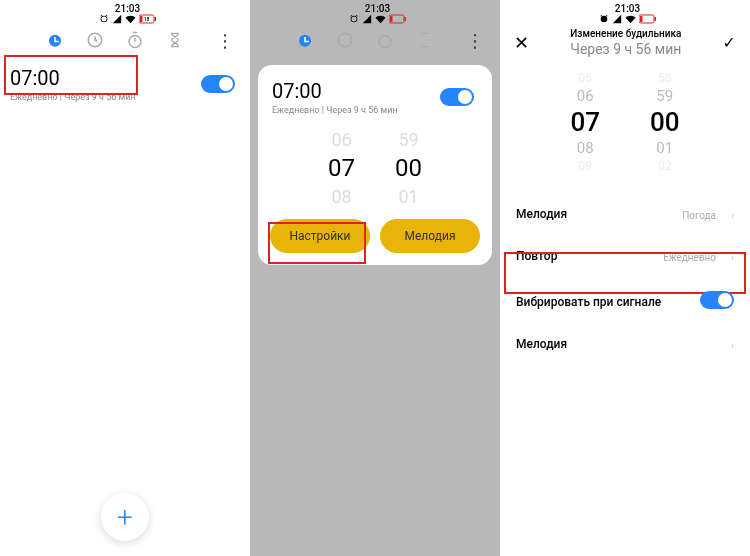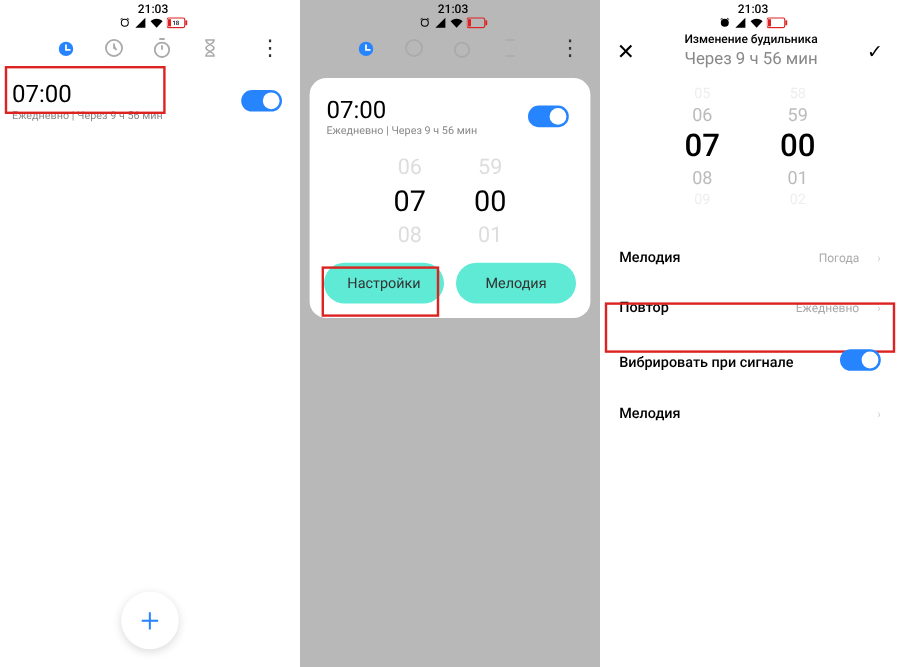--- a/index.html
+++ b/index.html
@@ -25,21 +25,21 @@
   .redbox { position: absolute; border: 2px solid #d22; pointer-events: none; }
   .fab { position: absolute; bottom: 15px; left: 50%; transform: translateX(-50%); width: 48px; height: 48px; border-radius: 50%; background: #fff; box-shadow: 0 2px 8px rgba(0,0,0,0.15); display: flex; align-items: center; justify-content: center; font-size: 28px; color: #2684ff; font-weight: 300; }
   
   .modal { position: absolute; left: 8px; right: 8px; top: 65px; background: #fff; border-radius: 14px; padding: 10px 12px 12px; }
   .modal .alarm-row { padding: 4px 6px 6px 2px; }
   .picker { display: flex; justify-content: center; gap: 40px; padding: 8px 0 12px; }
   .picker .col { display: flex; flex-direction: column; align-items: center; gap: 4px; }
   .picker .fade { font-size: 18px; color: #ddd; }
   .picker .sel { font-size: 24px; color: #000; font-weight: 400; }
   .modal-buttons { display: flex; gap: 10px; }
-  .mbtn { flex: 1; background: #5eead4; border-radius: 20px; text-align: center; padding: 10px 0; font-size: 12px; color: #333; }
+  .mbtn { flex: 1; background: #eab308; border-radius: 20px; text-align: center; padding: 10px 0; font-size: 12px; color: #333; }
   
   .edit-header { display: flex; align-items: center; justify-content: space-between; padding: 8px 14px 4px; }
   .edit-header .ttl { text-align: center; flex: 1; }
   .edit-header .ttl .h1 { font-size: 10px; font-weight: 500; }
   .edit-header .ttl .h2 { font-size: 14px; color: #888; margin-top: 2px; }
   .xclose { font-size: 18px; font-weight: 300; }
   .check { font-size: 16px; }
   .picker3 { display: flex; justify-content: center; gap: 50px; padding: 10px 0 20px; }
   .picker3 .col { display: flex; flex-direction: column; align-items: center; gap: 2px; }
   .picker3 .vfade { font-size: 12px; color: #eee; }

